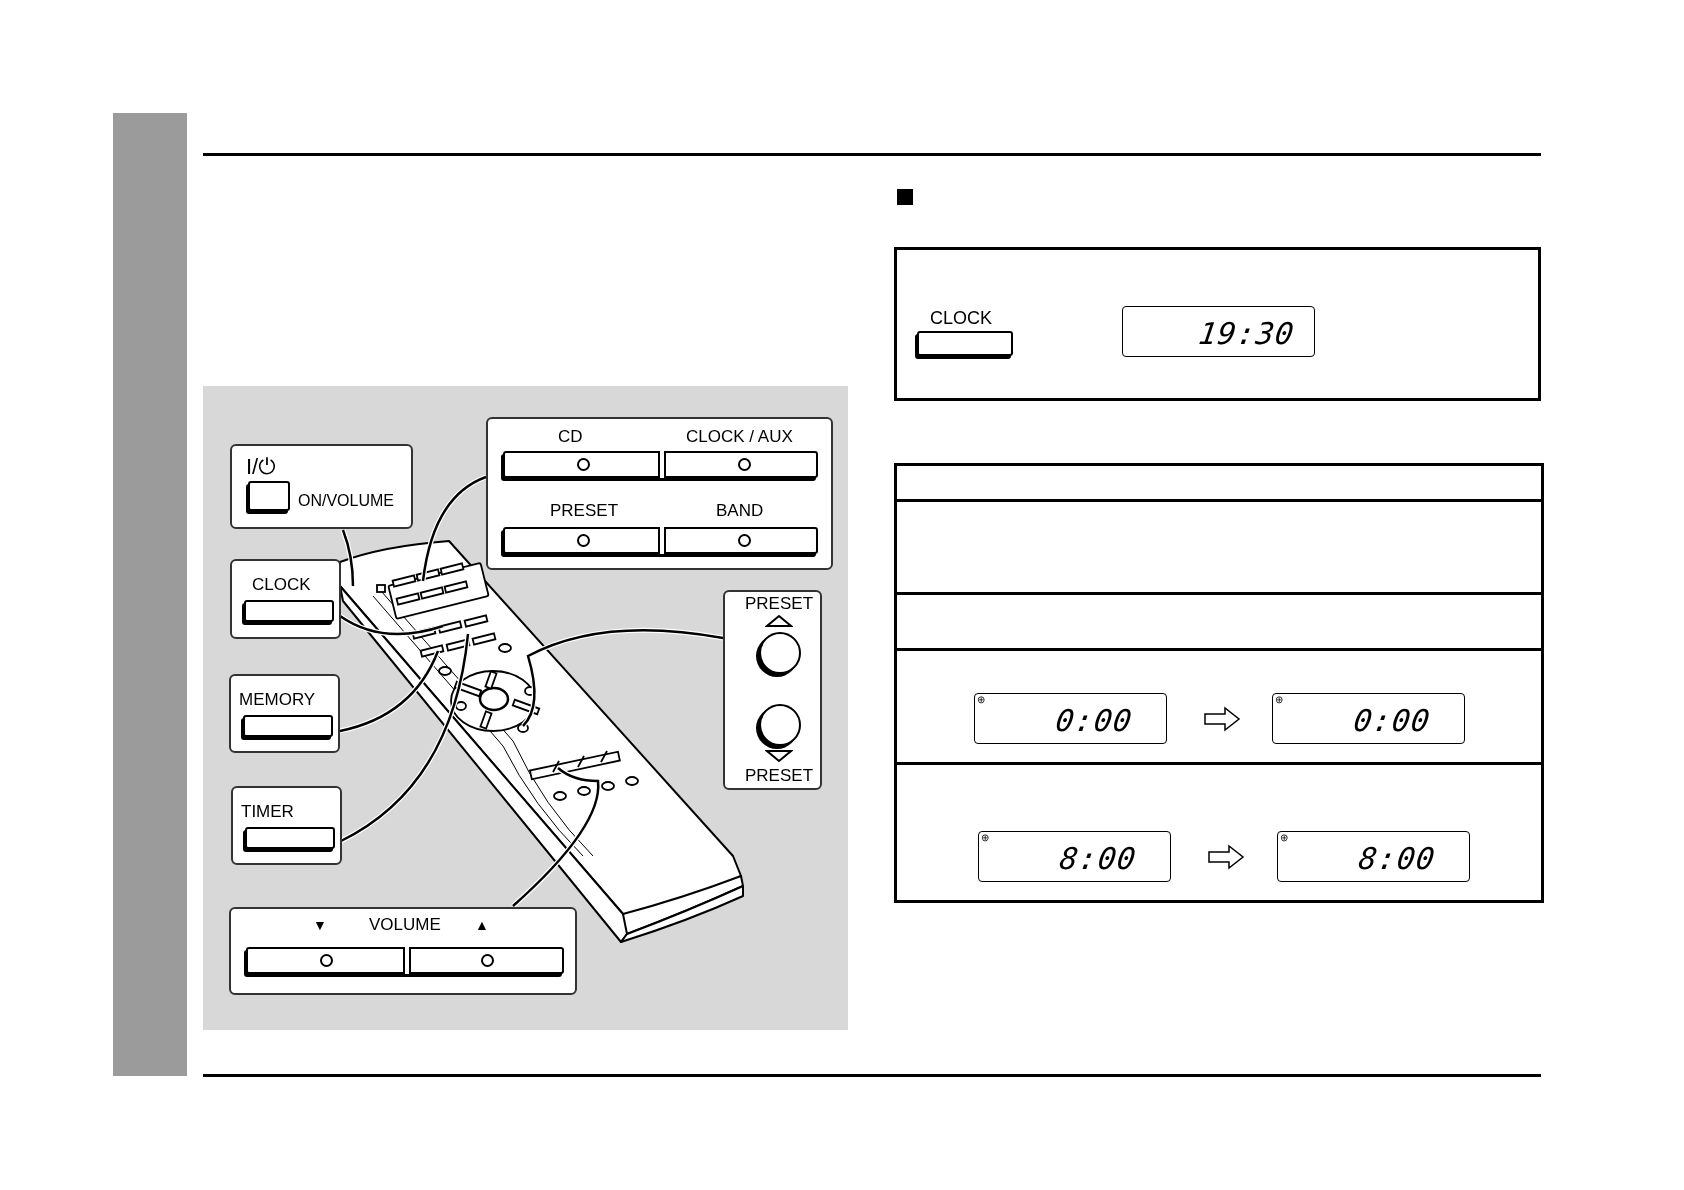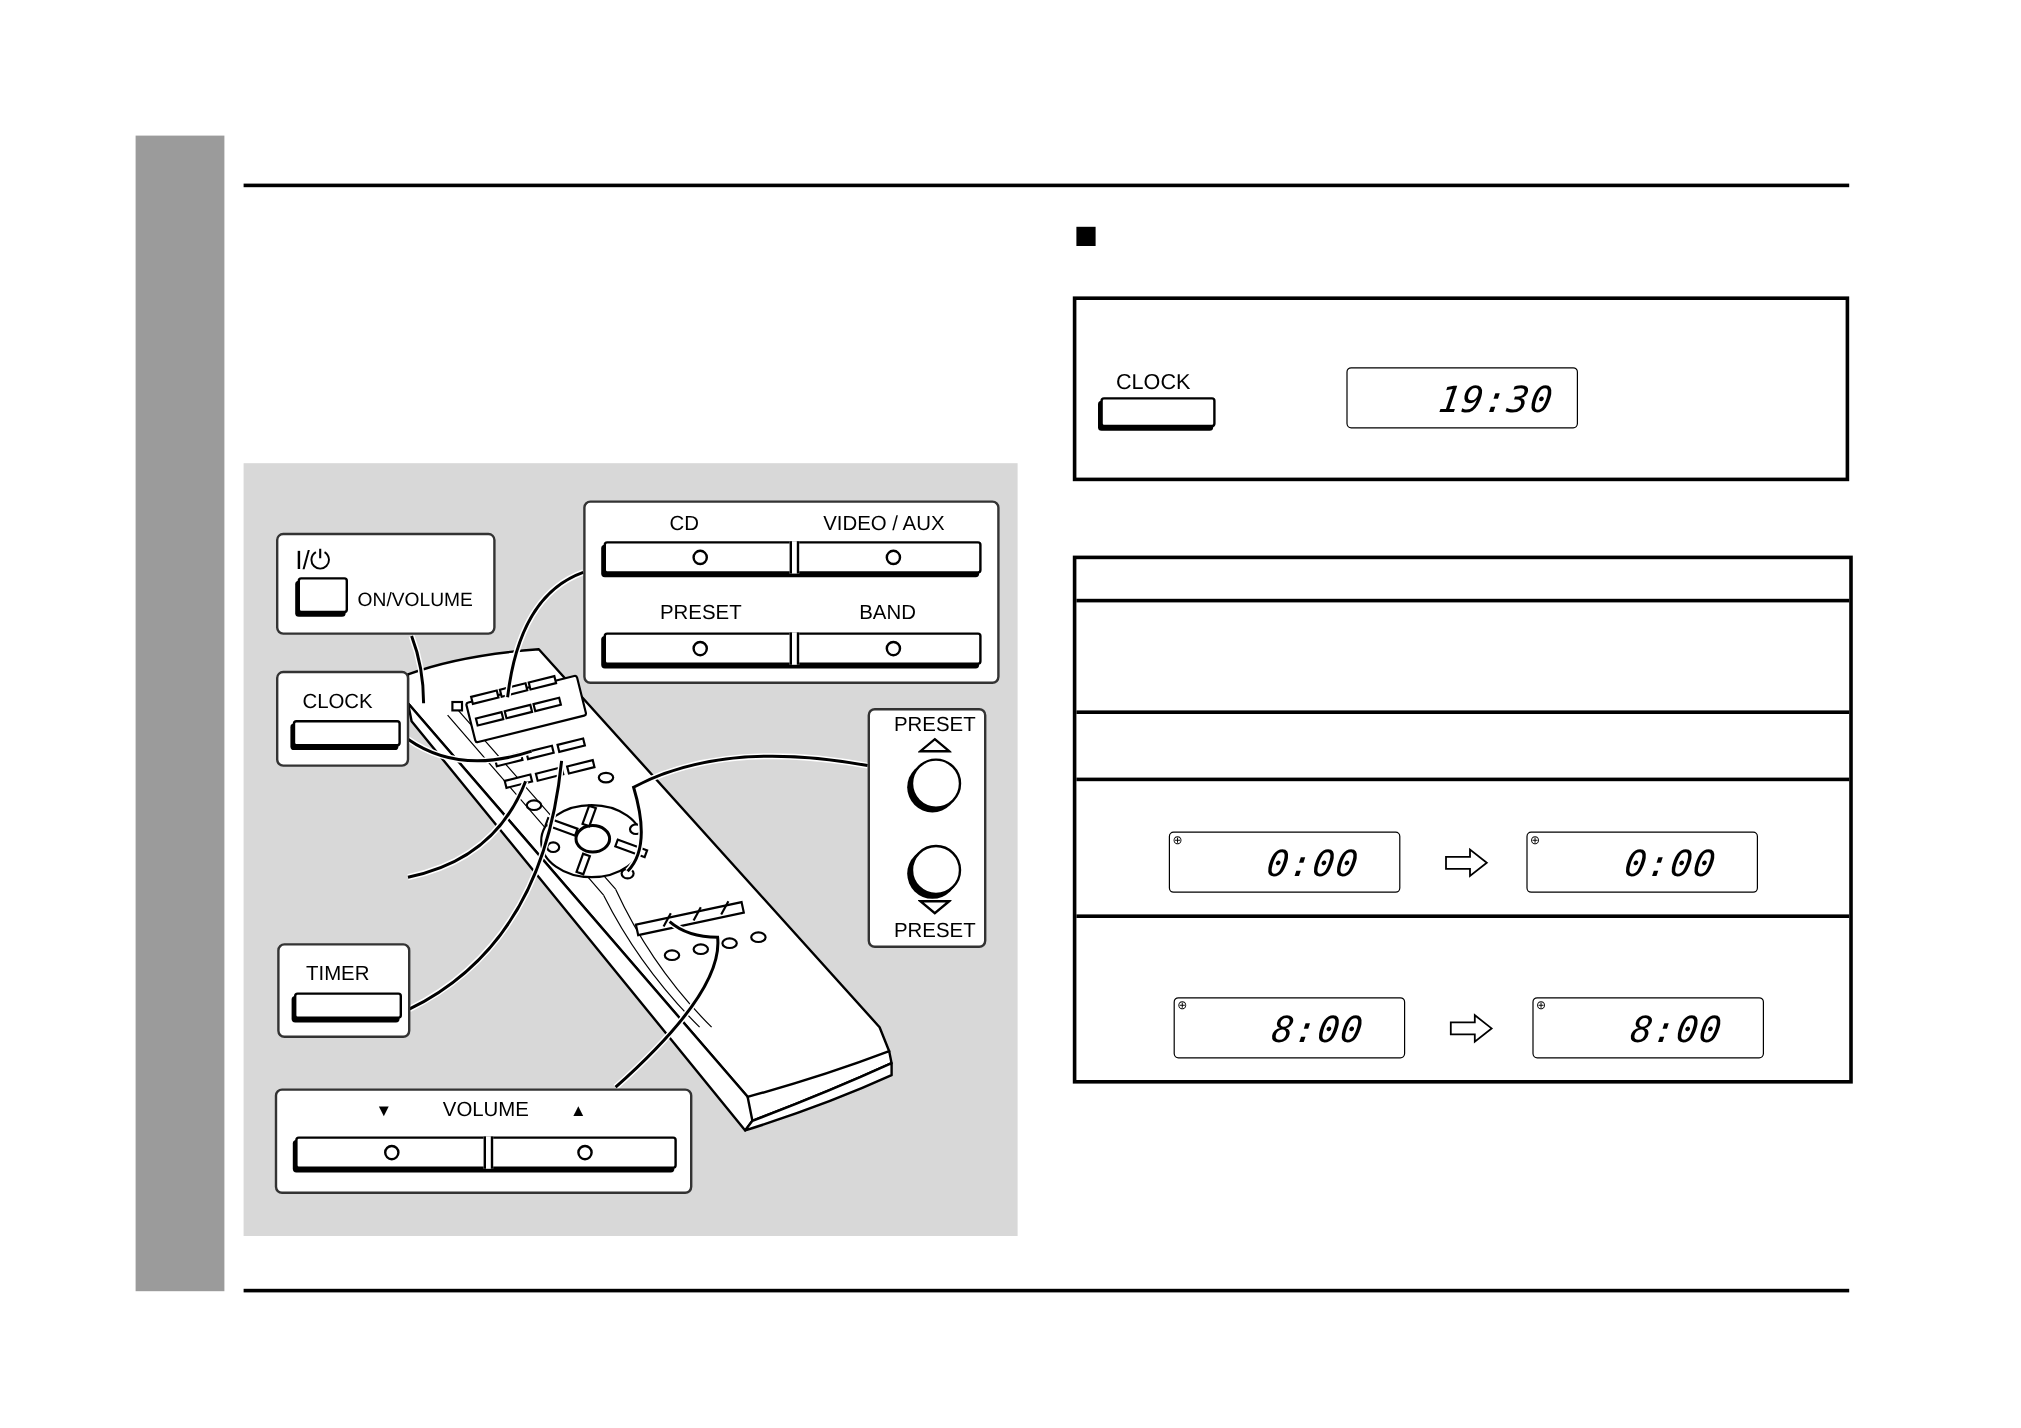--- a/index.html
+++ b/index.html
@@ -106,43 +106,47 @@
   </svg>
 
   <div class="callout" style="left:27px;top:58px;width:183px;height:85px;">
     <span class="clabel" style="left:14px;top:8px;font-size:22px;">I/⏻</span>
     <div class="keybtn" style="left:16px;top:35px;width:42px;height:30px;"></div>
     <span class="clabel" style="left:66px;top:46px;font-size:16px;">ON/VOLUME</span>
   </div>
 
   <div class="callout" style="left:283px;top:31px;width:347px;height:153px;">
     <span class="clabel" style="left:70px;top:8px;">CD</span>
-    <span class="clabel" style="left:198px;top:8px;">VIDEO / AUX</span>
+    <span class="clabel" style="left:198px;top:8px;">CLOCK / AUX</span>
     <div class="keybtn" style="left:15px;top:32px;width:315px;height:27px;">
       <div class="ring" style="left:72px;top:5px;"></div>
       <div class="split" style="left:153px;"></div>
       <div class="ring" style="left:233px;top:5px;"></div>
     </div>
     <span class="clabel" style="left:62px;top:82px;">PRESET</span>
     <span class="clabel" style="left:228px;top:82px;">BAND</span>
     <div class="keybtn" style="left:15px;top:108px;width:315px;height:27px;">
       <div class="ring" style="left:72px;top:5px;"></div>
       <div class="split" style="left:153px;"></div>
       <div class="ring" style="left:233px;top:5px;"></div>
     </div>
   </div>
 
   <div class="callout" style="left:27px;top:173px;width:111px;height:80px;">
     <span class="clabel" style="left:20px;top:14px;">CLOCK</span>
     <div class="keybtn" style="left:12px;top:39px;width:90px;height:22px;"></div>
   </div>
 
+  <div class="callout" style="left:26px;top:288px;width:111px;height:79px;">
+    <span class="clabel" style="left:8px;top:14px;">MEMORY</span>
+    <div class="keybtn" style="left:12px;top:39px;width:90px;height:22px;"></div>
+  </div>
 
   <div class="callout" style="left:28px;top:400px;width:111px;height:79px;">
-    <span class="clabel" style="left:22px;top:14px;">TIMER</span>
+    <span class="clabel" style="left:8px;top:14px;">TIMER</span>
     <div class="keybtn" style="left:12px;top:39px;width:90px;height:22px;"></div>
   </div>
 
   <div class="callout" style="left:520px;top:204px;width:99px;height:200px;">
     <span class="clabel" style="left:20px;top:2px;">PRESET</span>
     <svg class="abs" style="left:40px;top:22px;" width="28" height="14">
       <polygon points="14,2 26,12 2,12" fill="#fff" stroke="#000" stroke-width="2"></polygon>
     </svg>
     <div class="abs" style="left:34px;top:40px;width:38px;height:38px;border:2px solid #000;border-radius:50%;box-shadow:-3px 3px 0 #000;background:#fff;"></div>
     <div class="abs" style="left:34px;top:112px;width:38px;height:38px;border:2px solid #000;border-radius:50%;box-shadow:-3px 3px 0 #000;background:#fff;"></div>

